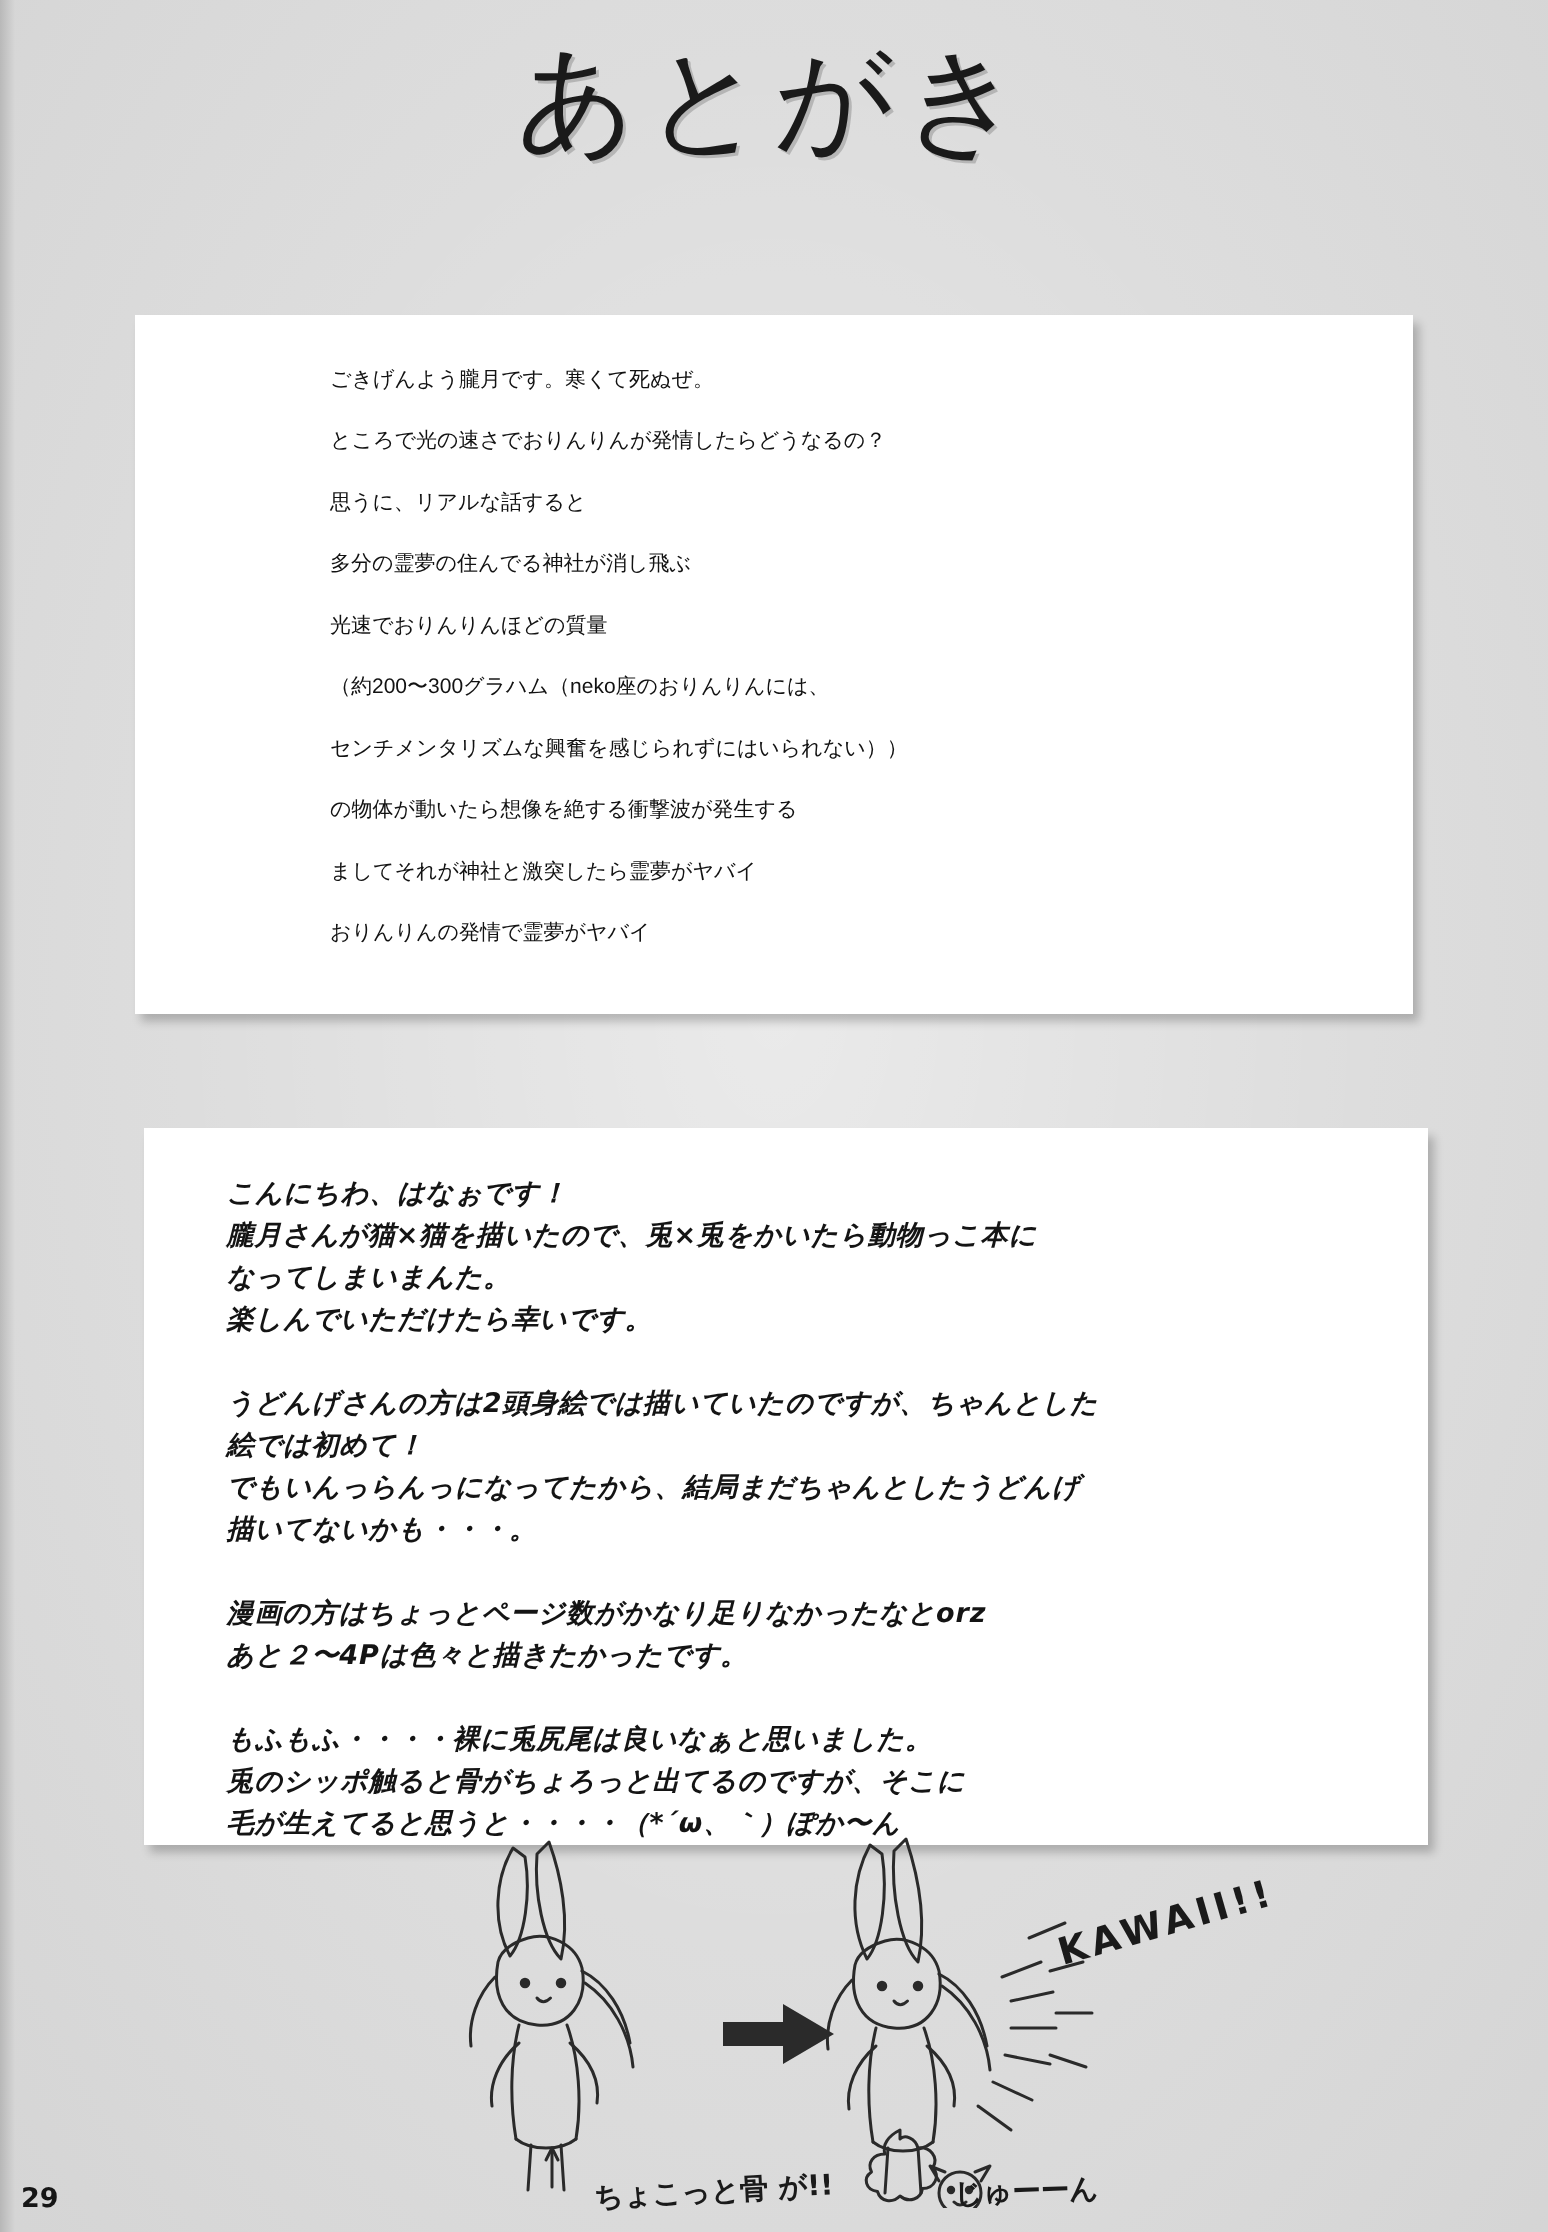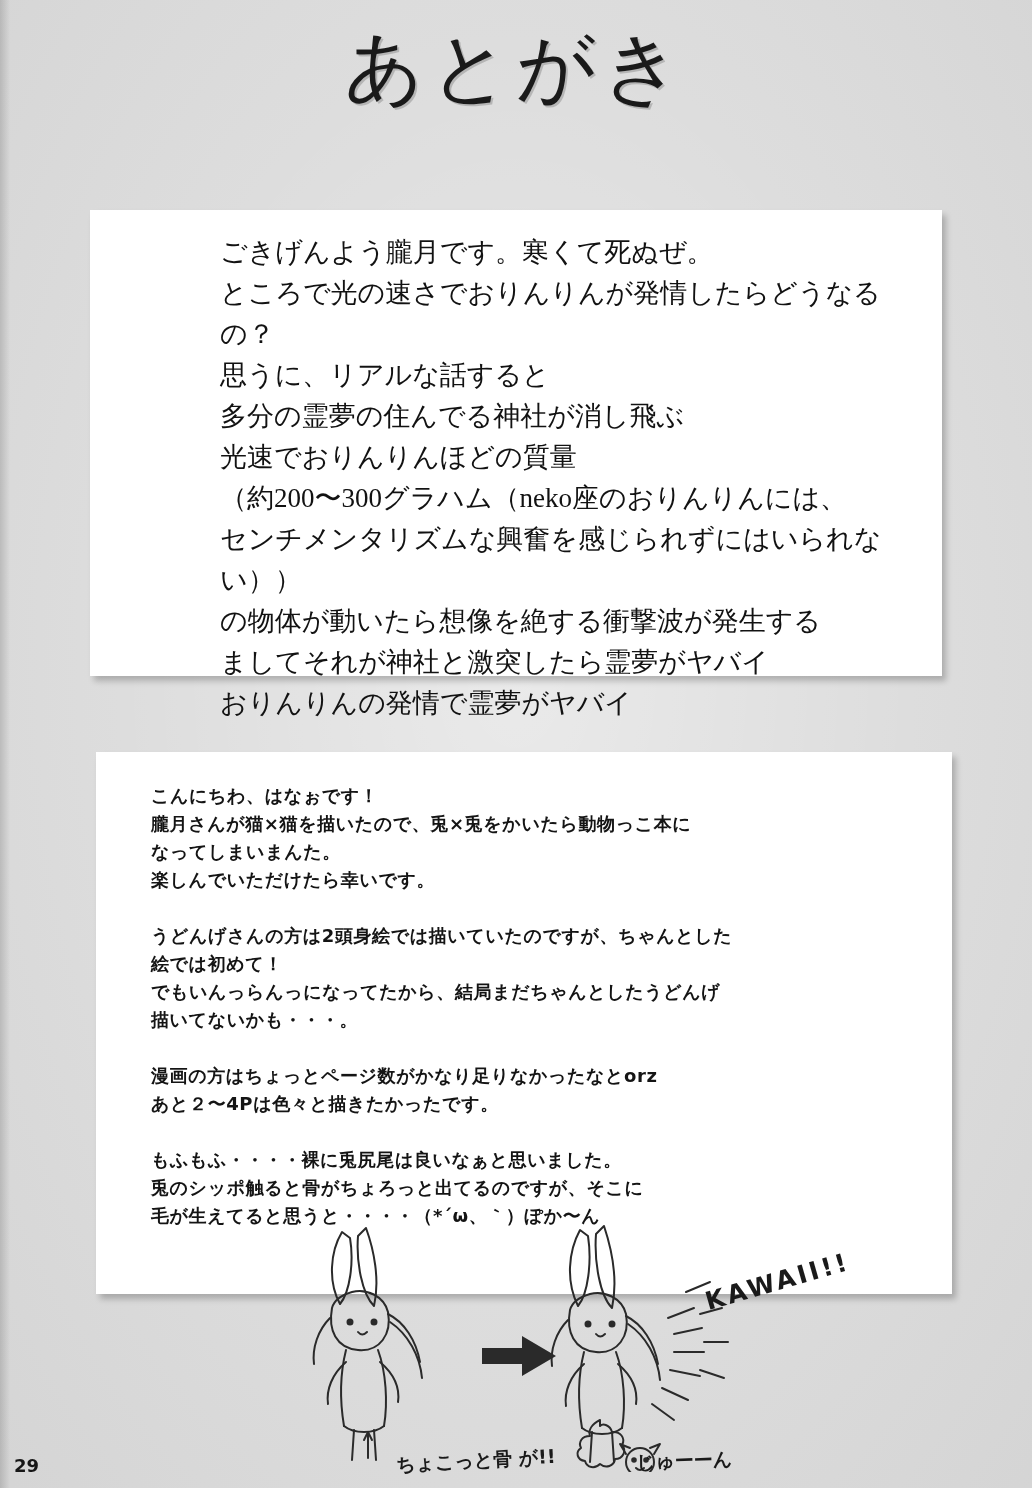--- a/index.html
+++ b/index.html
@@ -56,30 +56,31 @@
   .panel-top {
     left: 90px;
     top: 210px;
     width: 852px;
     height: 466px;
   }
   .panel-bottom {
     left: 96px;
     top: 752px;
     width: 856px;
-    height: 542px;
+    height: 478px;
+    font-style: italic;
   }
 
   .panel-top-text {
     position: absolute;
     left: 130px;
     top: 22px;
     right: 30px;
-    font-family: Liberation Serif, serif;
-    font-size: 27px;
+    font-family: Liberation Sans, sans-serif;
+    font-size: 14px;
     line-height: 41px;
     color: #121212;
     white-space: pre-wrap;
   }
 
   .panel-bottom-text {
     position: absolute;
     left: 55px;
     top: 30px;
     right: 24px;

